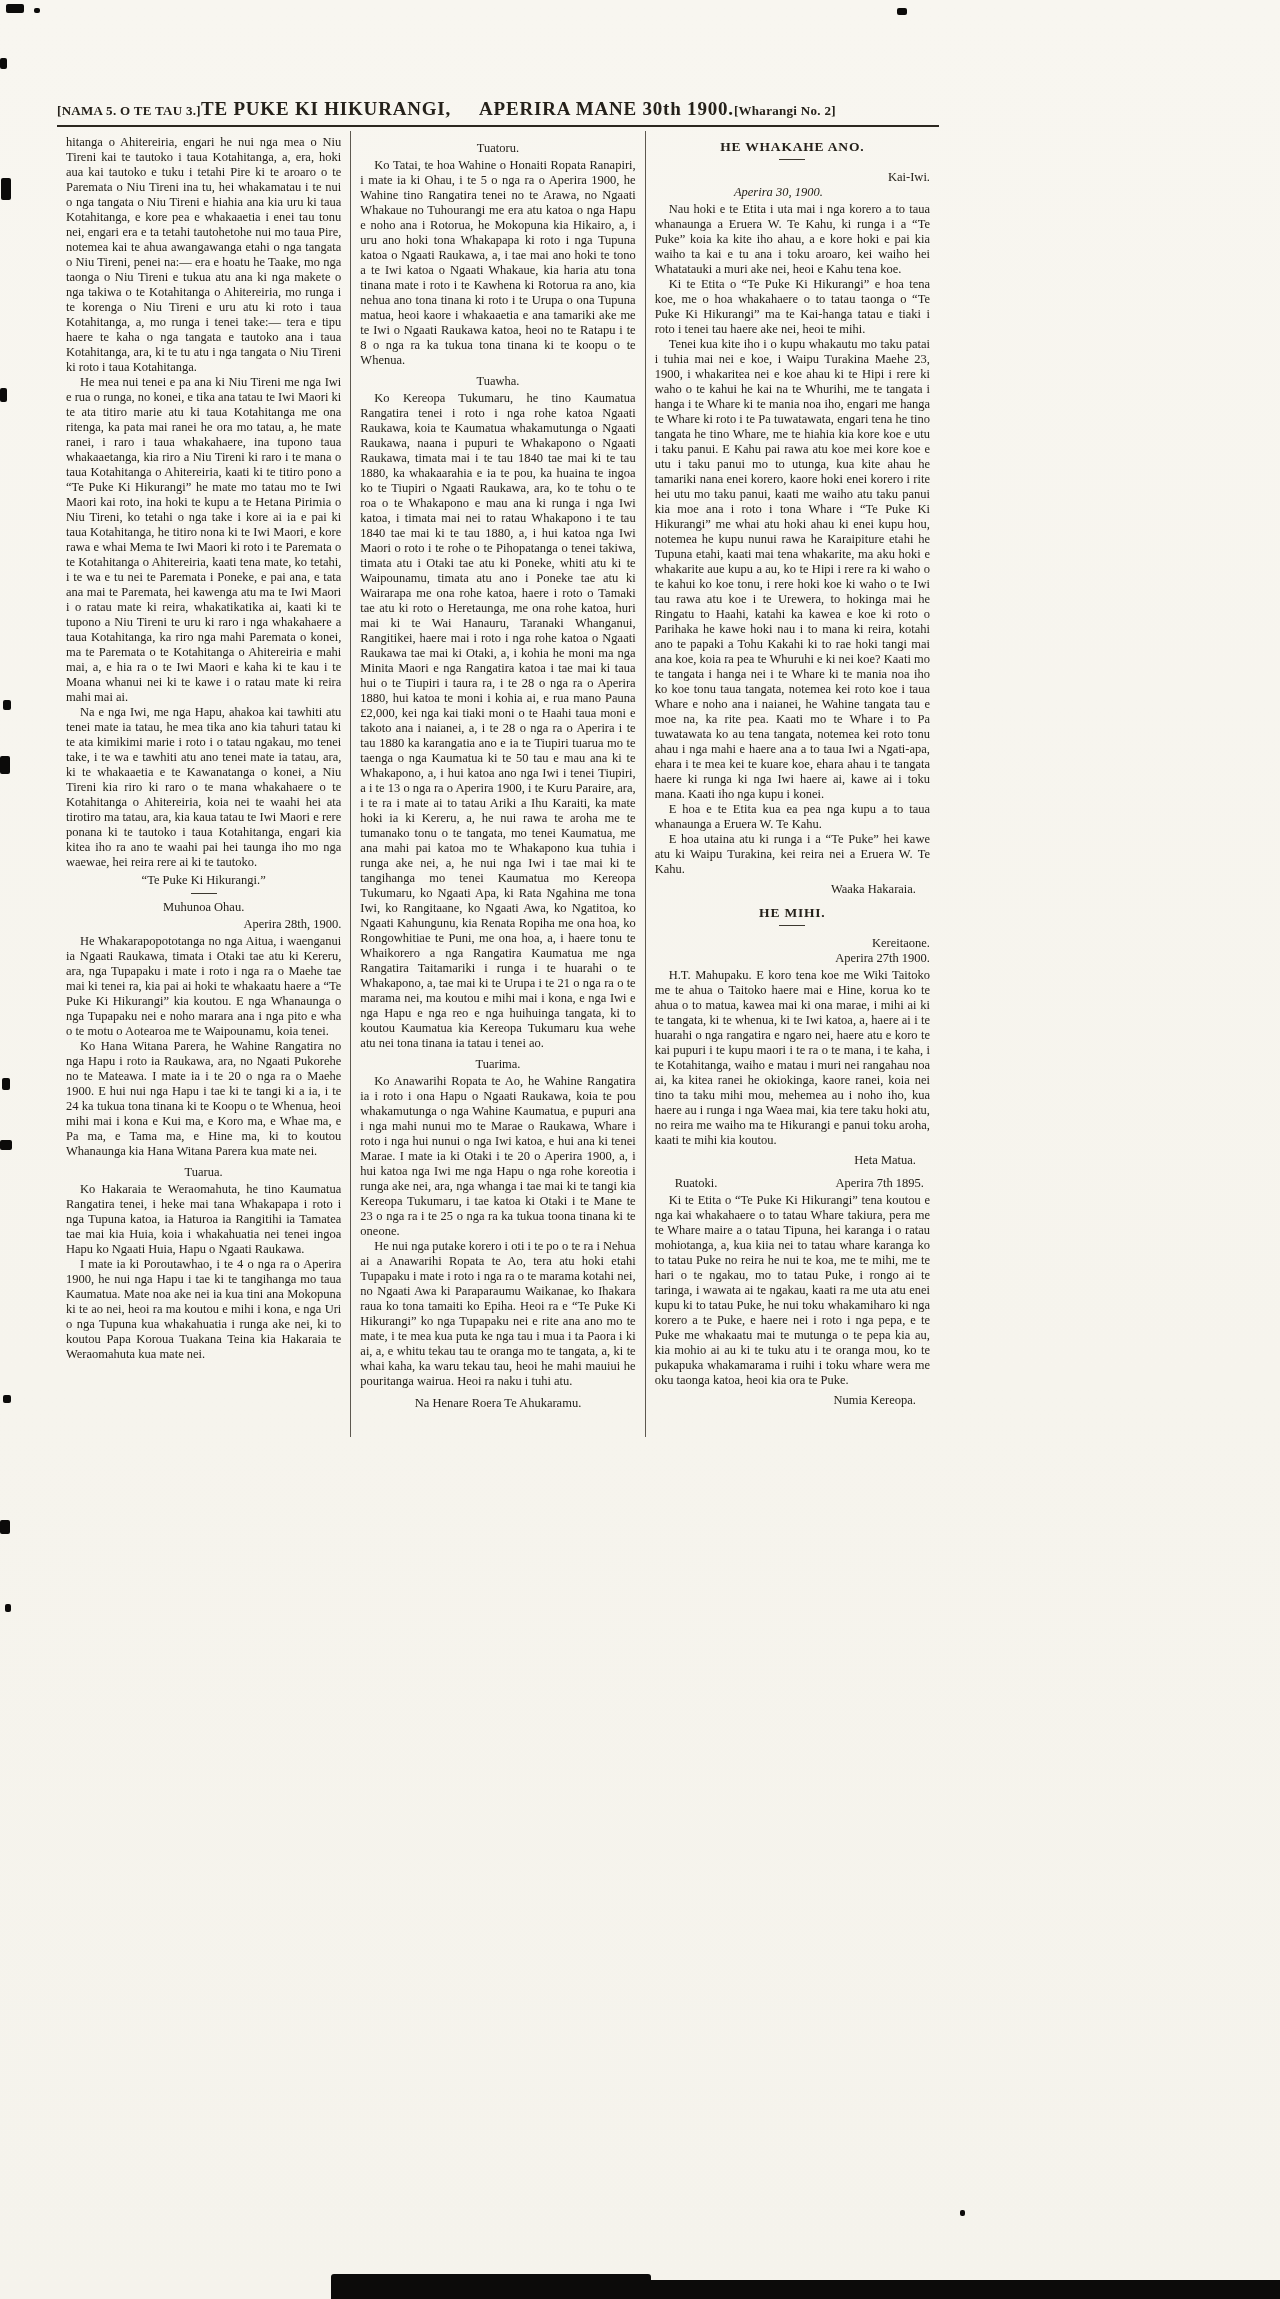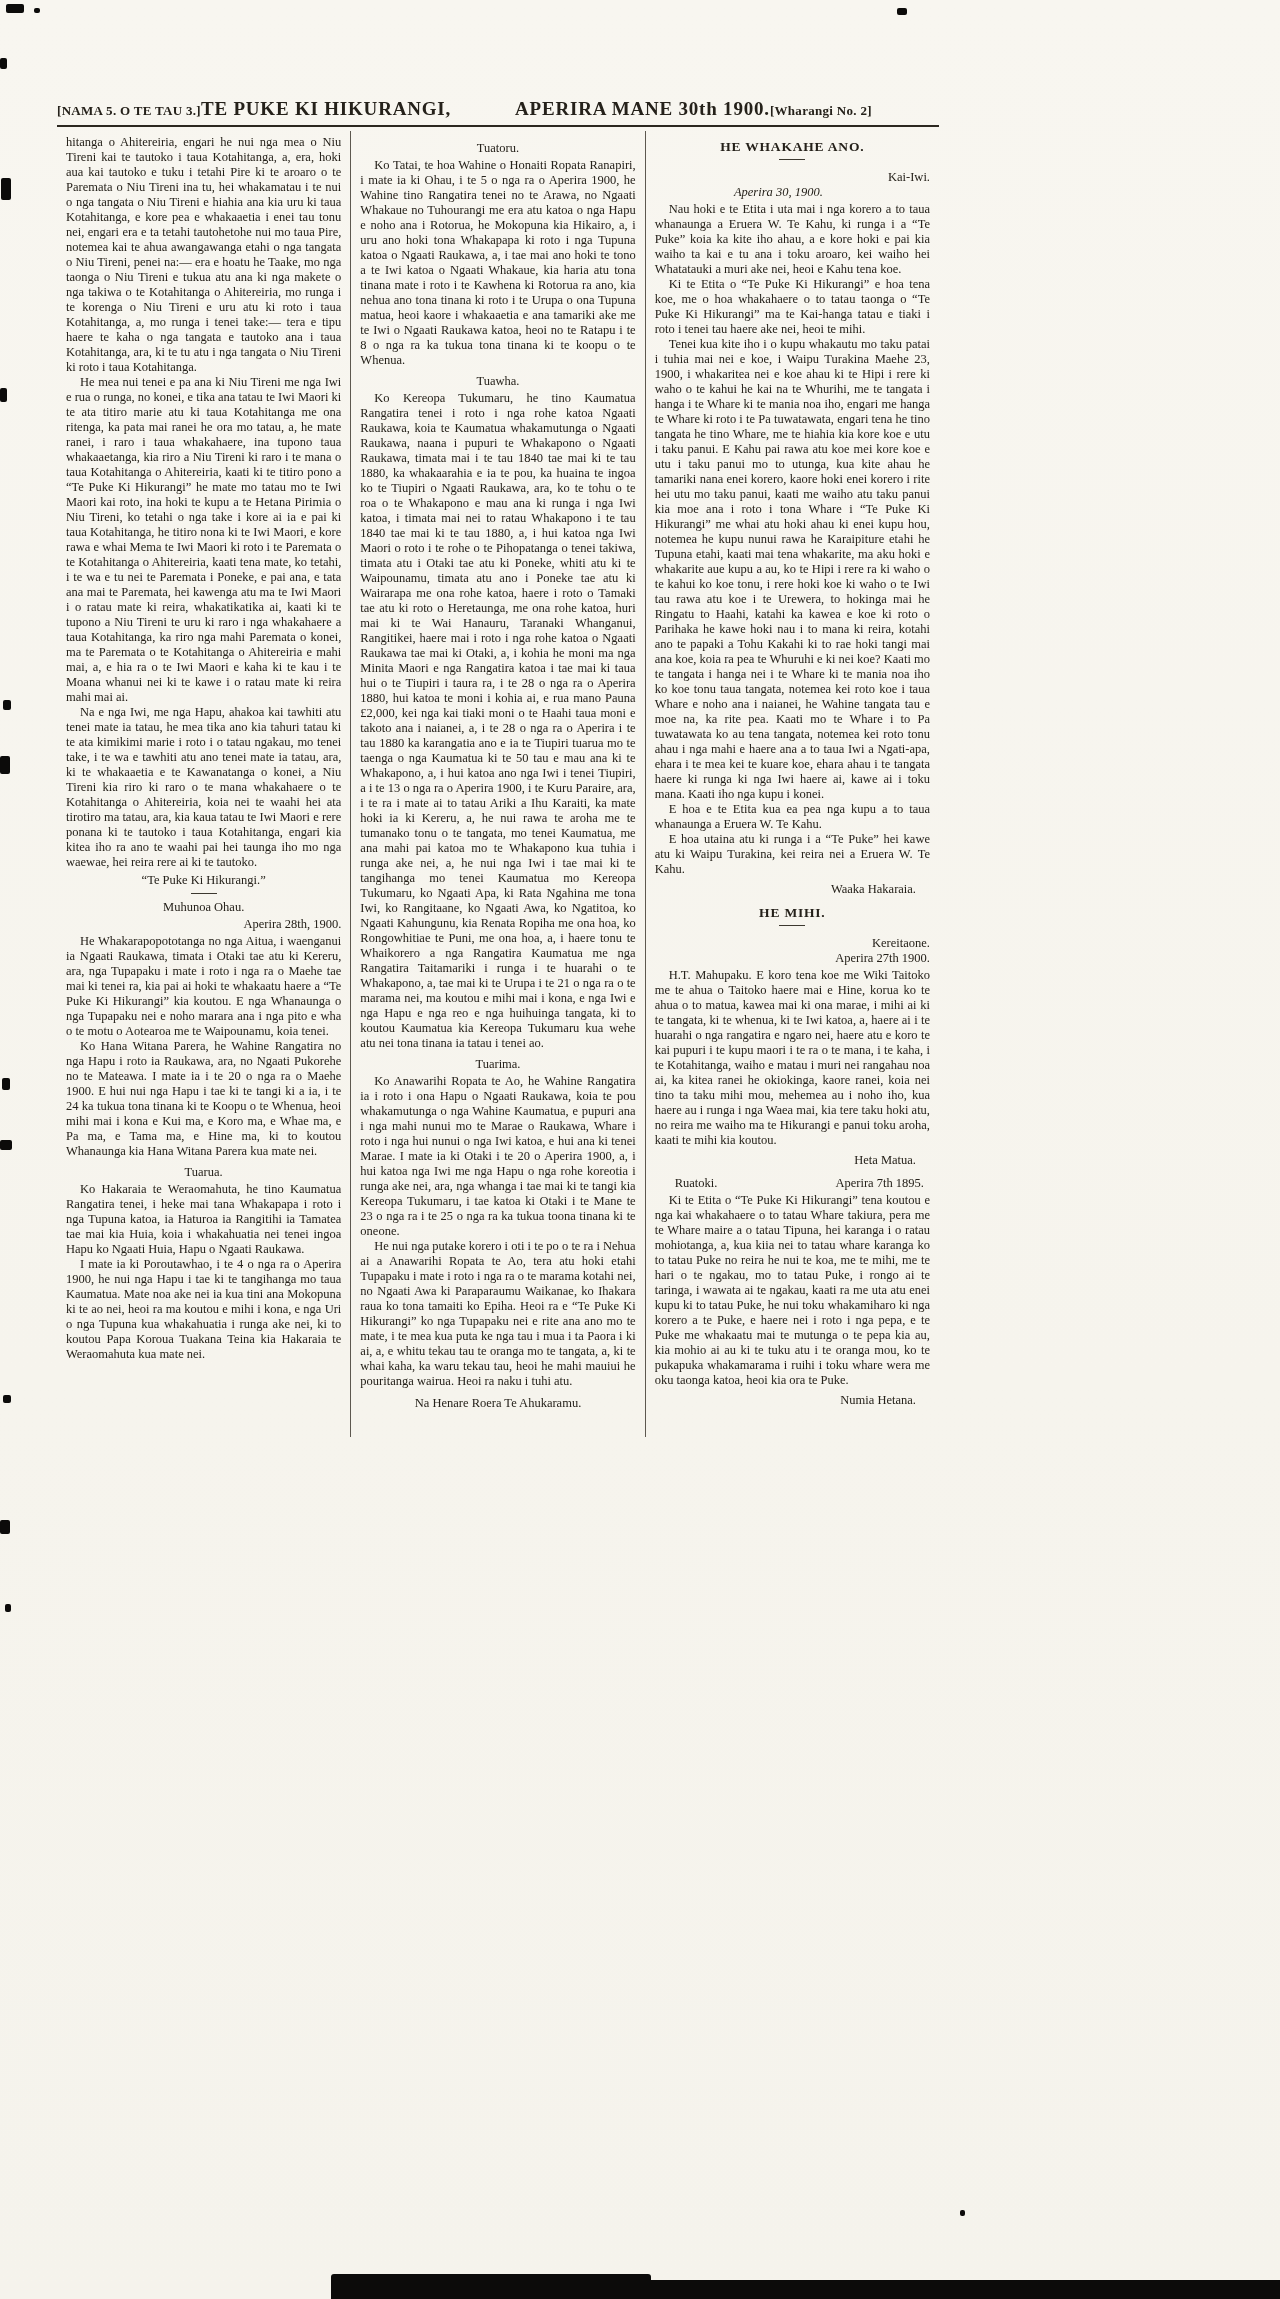--- a/index.html
+++ b/index.html
@@ -10,21 +10,21 @@
     color:#25211a;
   }
   .sheet{position:absolute;inset:0;background:linear-gradient(180deg,#f8f6f0 0%,#f6f4ed 60%,#f5f3ec 100%);}
   
   .masthead{
     position:absolute;left:57px;top:98px;width:882px;
     display:flex;align-items:baseline;justify-content:flex-start;
     border-bottom:2px solid #2c2820;padding-bottom:5px;
   }
   .masthead .side{font-size:13px;font-weight:bold;letter-spacing:.3px;white-space:nowrap;}
-  .masthead .center{font-size:19px;font-weight:bold;letter-spacing:.8px;display:flex;gap:64px;white-space:nowrap;}
+  .masthead .center{font-size:19px;font-weight:bold;letter-spacing:.8px;display:flex;gap:28px;white-space:nowrap;}
   
   .columns{position:absolute;left:57px;top:131px;width:882px;display:flex;align-items:stretch;}
   .column{flex:1 1 0;padding:4px 9px 18px 9px;min-width:0;}
   .column + .column{border-left:1px solid #5d584f;}
   .blk{font-size:12.5px;line-height:15px;margin:0;}
   .paragraph{text-align:justify;text-indent:14px;}
   .paragraph.noindent{text-indent:0;}
   .quote-center{text-align:center;margin:3px 0 2px;}
   .section-heading{text-align:center;margin:6px 0 2px;}
   .heading-caps{text-align:center;font-weight:bold;font-size:13.5px;letter-spacing:.8px;margin:4px 0 0;}
@@ -95,21 +95,21 @@
         <div class="blk divider"></div>
         <div class="blk place-center">Kereitaone.</div>
         <div class="blk date-center">Aperira 27th 1900.</div>
         <div class="blk paragraph">H.T. Mahupaku. E koro tena koe me Wiki Taitoko me te ahua o Taitoko haere mai e Hine, korua ko te ahua o to matua, kawea mai ki ona marae, i mihi ai ki te tangata, ki te whenua, ki te Iwi katoa, a, haere ai i te huarahi o nga rangatira e ngaro nei, haere atu e koro te kai pupuri i te kupu maori i te ra o te mana, i te kaha, i te Kotahitanga, waiho e matau i muri nei rangahau noa ai, ka kitea ranei he okiokinga, kaore ranei, koia nei tino ta taku mihi mou, mehemea au i noho iho, kua haere au i runga i nga Waea mai, kia tere taku hoki atu, no reira me waiho ma te Hikurangi e panui toku aroha, kaati te mihi kia koutou.</div>
         <div class="blk signature-right">Heta Matua.</div>
         <div class="blk split">
           <span>Ruatoki.</span>
           <span>Aperira 7th 1895.</span>
         </div>
         <div class="blk paragraph">Ki te Etita o “Te Puke Ki Hikurangi” tena koutou e nga kai whakahaere o to tatau Whare takiura, pera me te Whare maire a o tatau Tipuna, hei karanga i o ratau mohiotanga, a, kua kiia nei to tatau whare karanga ko to tatau Puke no reira he nui te koa, me te mihi, me te hari o te ngakau, mo to tatau Puke, i rongo ai te taringa, i wawata ai te ngakau, kaati ra me uta atu enei kupu ki to tatau Puke, he nui toku whakamiharo ki nga korero a te Puke, e haere nei i roto i nga pepa, e te Puke me whakaatu mai te mutunga o te pepa kia au, kia mohio ai au ki te tuku atu i te oranga mou, ko te pukapuka whakamarama i ruihi i toku whare wera me oku taonga katoa, heoi kia ora te Puke.</div>
-        <div class="blk signature-right">Numia Hetana.</div>
+        <div class="blk signature-right">Numia Kereopa.</div>
       </div>
     </div>
 
   <div class="artifact bar-bottom"></div>
   <div class="artifact bar-bottom-bump"></div>
   <div class="artifact sp" style="left:6px;top:4px;width:18px;height:9px;"></div>
   <div class="artifact sp" style="left:34px;top:8px;width:6px;height:5px;"></div>
   <div class="artifact sp" style="left:897px;top:8px;width:10px;height:7px;"></div>
   <div class="artifact sp" style="left:0px;top:58px;width:7px;height:11px;"></div>
   <div class="artifact sp" style="left:1px;top:178px;width:10px;height:22px;"></div>

